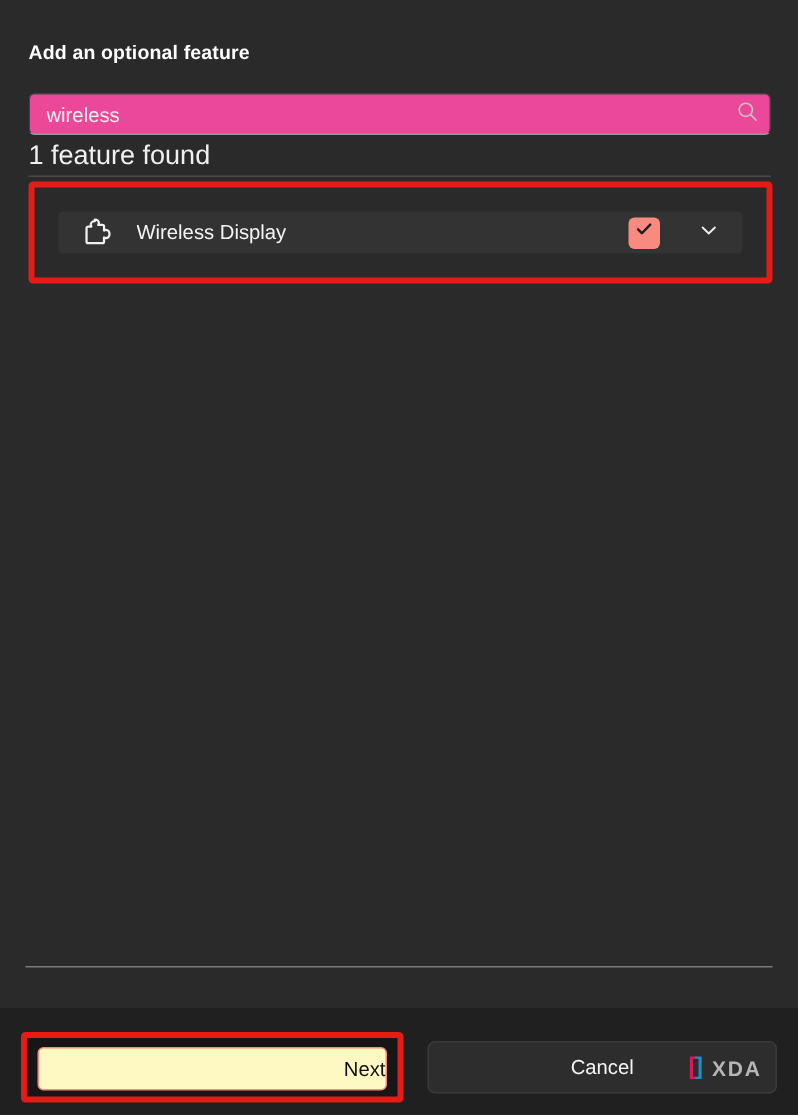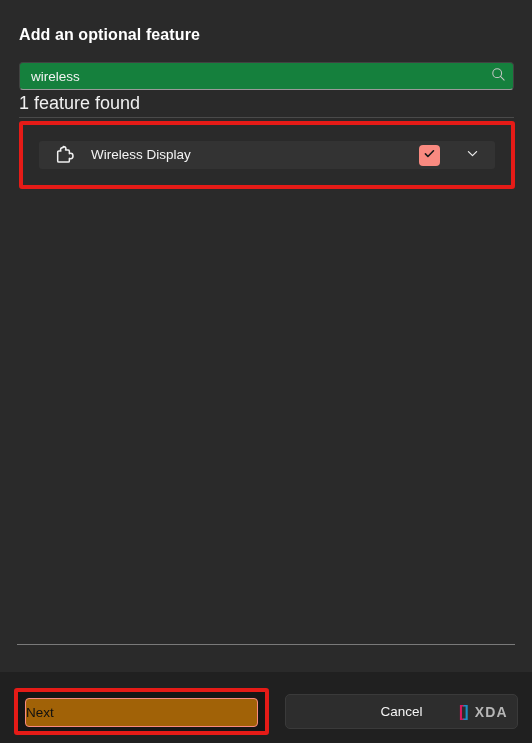--- a/index.html
+++ b/index.html
@@ -31,35 +31,35 @@
     flex: 1 1 auto;
     background: #2a2a2a;
     padding: 0;
     overflow: hidden;
   }
 
   .page-title {
     position: absolute;
     left: 19px;
     top: 22px;
-    font-size: 16px;
+    font-size: 13px;
     font-weight: bold;
     letter-spacing: 0.1px;
     color: #ffffff;
     line-height: 26px;
   }
 
   
   .search-box {
     position: absolute;
     left: 19px;
     top: 62px;
     width: 495px;
     height: 28px;
-    background: #15803d;
+    background: #ec4899;
     border: 1px solid #414141;
     border-bottom: 1px solid #9a9a9a;
     border-radius: 4px;
     box-sizing: border-box;
     display: flex;
     align-items: center;
   }
   .search-input {
     flex: 1 1 auto;
     height: 100%;
@@ -212,28 +212,28 @@
     box-sizing: border-box;
     background: #161616;
   }
 
   .next-button {
     position: absolute;
     left: 7px;
     top: 6px;
     width: 233px;
     height: 29px;
-    background: #a16207;
+    background: #fef9c3;
     border: 1px solid #f98a80;
     border-radius: 4px;
     color: #101010;
     font-family: "Liberation Sans", sans-serif;
     font-size: 13.5px;
     line-height: 27px;
-    text-align: left;
+    text-align: right;
     padding: 0;
     cursor: default;
     box-sizing: border-box;
   }
 
   .cancel-button {
     position: absolute;
     left: 285px;
     top: 694px;
     width: 233px;

